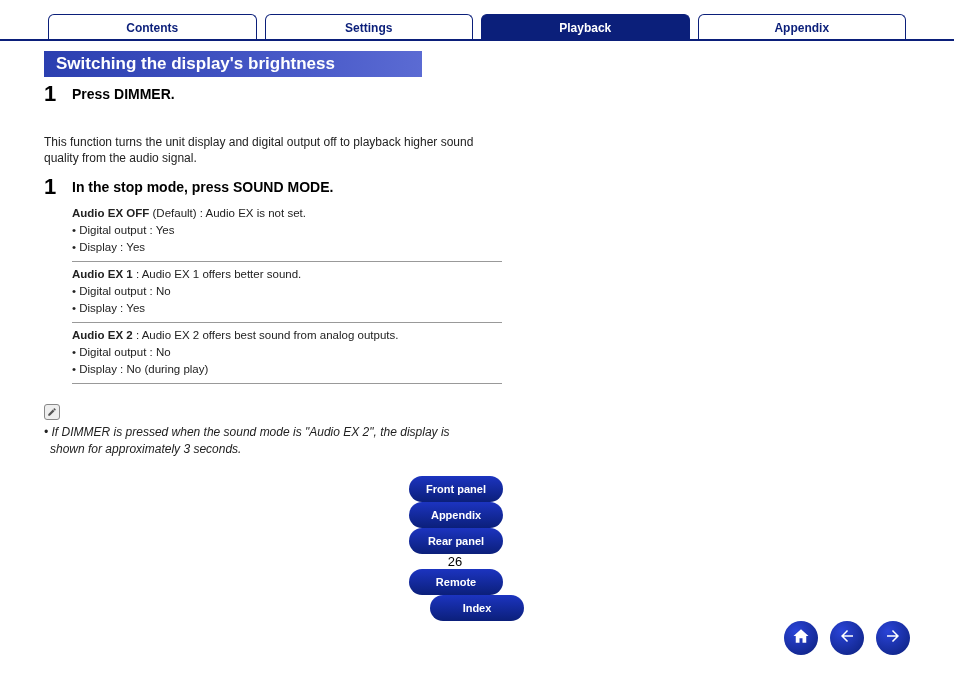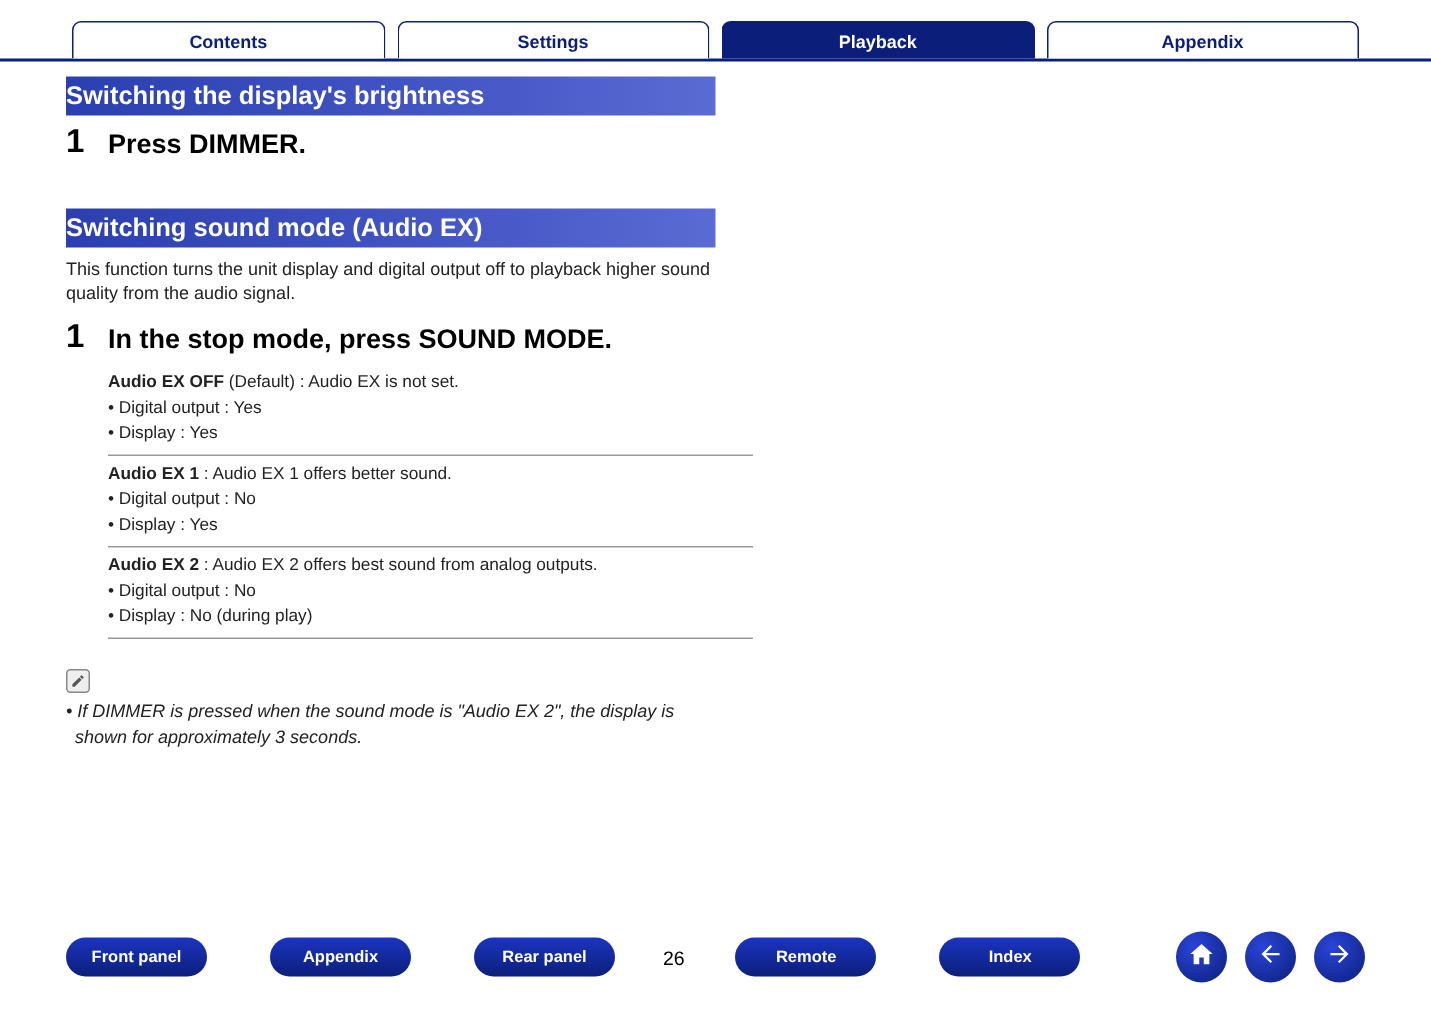--- a/index.html
+++ b/index.html
@@ -39,22 +39,22 @@
     color: #fff;
   }
   .content-area {
     padding: 4px 44px 0 44px;
   }
   .section-heading {
     background: linear-gradient(to right, #2b3fb0 0%, #4a5bc9 70%, #5b6bd3 100%);
     color: #fff;
     font-size: 17px;
     font-weight: bold;
-    padding: 3px 0;
-    width: 433px;
+    padding: 3px 12px;
+    width: 378px;
     margin-bottom: 6px;
   }
   .body-text {
     font-size: 12px;
     color: #222;
     margin-bottom: 10px;
     max-width: 440px;
     line-height: 1.35;
   }
   .step-row {
@@ -68,21 +68,21 @@
     color: #000;
     width: 28px;
     line-height: 1;
     padding-top: 0;
   }
   .step-content {
     flex: 1;
     max-width: 430px;
   }
   .step-title {
-    font-size: 18px;
+    font-size: 14px;
     font-weight: bold;
     color: #000;
     margin-bottom: 6px;
     padding-top: 3px;
   }
   .mode-block {
     font-size: 11.5px;
     color: #222;
     border-bottom: 1px solid #999;
     padding: 4px 0 6px 0;
@@ -113,20 +113,21 @@
     font-style: italic;
   }
   .bottom-bar {
     position: absolute;
     bottom: 18px;
     left: 0;
     width: 100%;
     padding: 0 44px;
     display: flex;
     align-items: center;
+    flex-direction: column;
   }
   .nav-pill {
     background: linear-gradient(to bottom, #1c34c0, #0b1f7a);
     color: #fff;
     font-size: 11px;
     font-weight: bold;
     padding: 7px 0;
     width: 94px;
     text-align: center;
     border-radius: 14px;
@@ -171,21 +172,20 @@
   <div class="section-heading">Switching the display's brightness</div>
   <div class="step-row">
     <div class="step-num">1</div>
     <div class="step-content">
       <div class="step-title">Press DIMMER.</div>
     </div>
   </div>
 
   <div style="height:14px"></div>
 
-  <div class="section-heading">Switching sound mode (Audio EX)</div>
   <div class="body-text">This function turns the unit display and digital output off to playback higher sound quality from the audio signal.</div>
   <div class="step-row">
     <div class="step-num">1</div>
     <div class="step-content">
       <div class="step-title">In the stop mode, press SOUND MODE.</div>
       <div class="mode-block">
         <span class="mode-label">Audio EX OFF</span><span> (Default) : Audio EX is not set.</span><br>
         <span>• Digital output : Yes</span><br>
         <span>• Display : Yes</span>
       </div>

